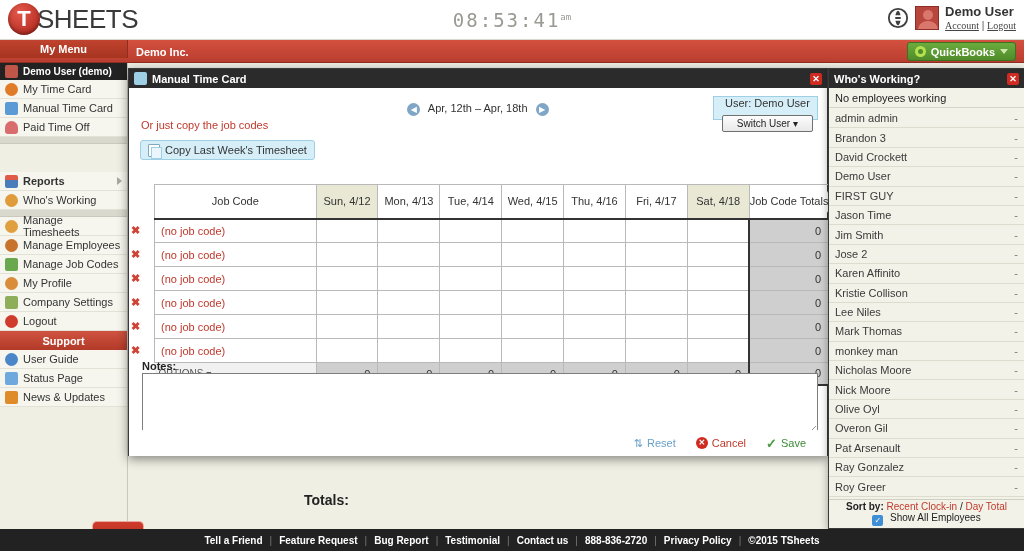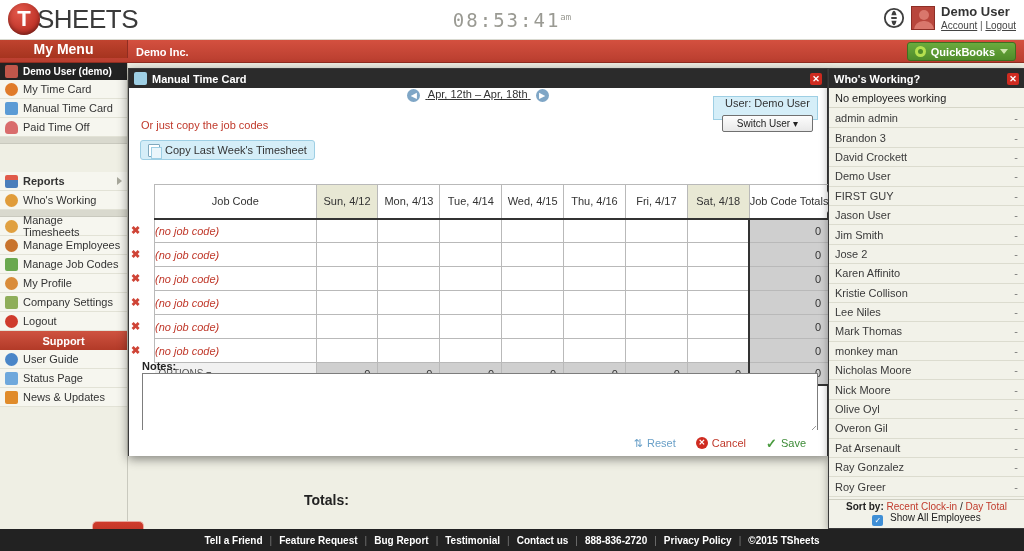--- a/index.html
+++ b/index.html
@@ -53,33 +53,33 @@
     content:""; position:absolute; left:7px; top:3px; width:10px; height:10px;
     border-radius:50%; background:#d9776c;
   }
   .avatar::after {
     content:""; position:absolute; left:2px; top:14px; width:20px; height:14px;
     border-radius:9px 9px 0 0; background:#d9776c;
   }
   .user-meta { line-height:1.2; }
   .user-name { font-size:13px; font-weight:bold; color:#333; }
   .user-links { font-size:10px; color:#555; }
-  .user-links a { color:#444; text-decoration:underline; }
+  .user-links a { color:#444; text-decoration:underline;font-family:Liberation Serif, serif; }
   .user-links .sep { text-decoration:none; }
 
   
   .navbar {
     position:absolute; left:0; top:40px; width:1024px; height:23px;
     background: linear-gradient(#d4503f, #b93e2f);
     border-bottom:1px solid #8f2d21;
   }
   .nav-mymenu {
     position:absolute; left:0; top:0; width:128px; height:18px;
     background: linear-gradient(#c0432f, #a6341f);
-    color:#fff; font-weight:bold; font-size:14px;
+    color:#fff; font-weight:bold; font-size:11px;
     display:flex; align-items:center; justify-content:center;
     border-right:1px solid #8f2d21;
   }
   .nav-company {
     position:absolute; left:136px; top:0; height:23px;
     display:flex; align-items:center; color:#fff; font-weight:bold; font-size:11px;
   }
   .qb-button {
     position:absolute; right:8px; top:2px; height:19px;
     background: linear-gradient(#6bab3e, #4f8c2a);
@@ -164,22 +164,22 @@
     position:relative; border-radius:1px;
   }
   .copy-icon::after {
     content:""; position:absolute; left:2px; top:2px; width:9px; height:10px;
     background:#eaf6fb; border:1px solid #9ecfe4;
   }
   .copy-sub {
     position:absolute; left:12px; top:31px; color:#c0392b; font-size:11px;
   }
   .daterange {
-    position:absolute; left:0; right:0; top:0; text-align:center;
-    font-size:11px; color:#333;text-decoration:underline;
+    position:absolute; left:0; right:0; top:14px; text-align:center;
+    font-size:11px; color:#333;
   }
   .arrow-circle {
     display:inline-block; width:13px; height:13px; border-radius:50%;
     background:#7fa6c6; color:#fff; font-size:8px; line-height:13px;
     text-align:center; vertical-align:middle; margin:0 5px;
   }
   .userswitch {
     position:absolute; right:9px; top:8px; height:24px;
     background:#d5eef8; border:1px solid #9ecfe4;
     display:flex; align-items:center; gap:6px; padding:0 4px 0 8px;
@@ -198,21 +198,21 @@
     padding:0; height:24px;
   }
   table.ts thead th {
     height:34px; background:#fff; font-weight:normal;
     border-bottom:2px solid #333;
   }
   table.ts thead th.weekend { background:#e8e8d4; }
   table.ts thead th.jobcode-col { width:162px; }
   table.ts thead th.totals-col { width:80px;border-radius:13px; }
   table.ts td.jobcode {
-    text-align:left; color:#c0392b;font-style:italic;
+    text-align:left; padding-left:6px; color:#c0392b;
   }
   table.ts td.day { background:#fff; width:62px; }
   table.ts td.rowtotal {
     background:#cfcfcf; text-align:right; padding-right:7px;
     border-left:2px solid #333; border-right:2px solid #333;
   }
   tr.totals td {
     background:#cfcfcf; text-align:right; padding-right:7px; height:22px;
   }
   tr.totals td.options-cell {
@@ -620,21 +620,21 @@
         </div>
       <div class="ww-row">
           <span>Demo User</span>
           <span class="dash">-</span>
         </div>
       <div class="ww-row">
           <span>FIRST GUY</span>
           <span class="dash">-</span>
         </div>
       <div class="ww-row">
-          <span>Jason User</span>
+          <span>Jason Time</span>
           <span class="dash">-</span>
         </div>
       <div class="ww-row">
           <span>Jim Smith</span>
           <span class="dash">-</span>
         </div>
       <div class="ww-row">
           <span>Jose 2</span>
           <span class="dash">-</span>
         </div>

